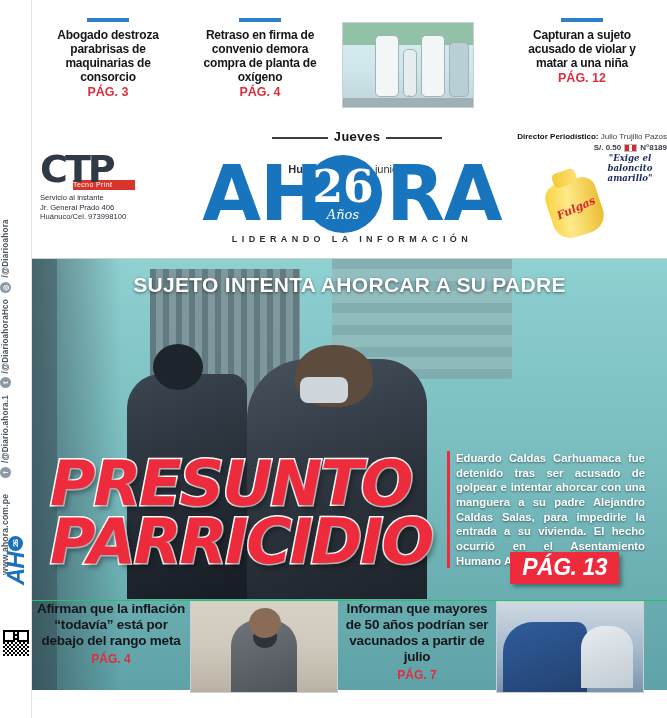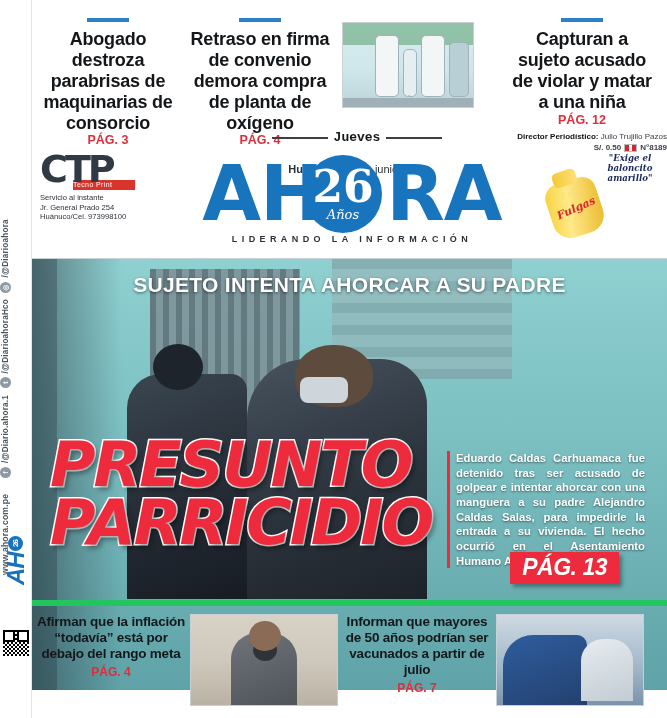--- a/index.html
+++ b/index.html
@@ -93,21 +93,21 @@
   }
   .teaser {
     padding: 0 6px;
     text-align: center;
   }
   .teaser .rule {
     width: 42px; height: 4px; background: #2d82c7;
     margin: 0 auto 7px auto;
   }
   .teaser h3 {
-    font-size: 18px;
+    font-size: 12px;
     line-height: 1.16;
     font-weight: bold;
     color: #14171a;
     letter-spacing: -.2px;
   }
   .teaser .pag {
     font-size: 12.5px; font-weight: bold;
     color: #e02d3c;
   }
   .t1 { width: 152px; }
@@ -310,21 +310,21 @@
   }
 
   .kicker {
     position: absolute; left: 0; top: 14px; width: 100%;
     text-align: center;
     font-size: 21px; font-weight: bold; color: #fff;
     letter-spacing: .3px;
     text-shadow: 0 1px 3px rgba(0,0,0,.55);
   }
   .bigtitle {
-    position: absolute; left: 18px; top: 177px;
+    position: absolute; left: 18px; top: 196px;
     width: 420px;
     font-family: "DejaVu Sans", sans-serif;
     font-size: 62px; line-height: .93;
     font-weight: bold; font-style: italic;
     color: #ee2b3c;
     letter-spacing: -2px;
     -webkit-text-stroke: 3px #ffffff;
     paint-order: stroke fill;
     text-shadow: 3px 4px 5px rgba(0,0,0,.35);
   }
@@ -345,22 +345,21 @@
     padding: 2px 12px 3px 12px;
     letter-spacing: -.5px;
     box-shadow: 3px 3px 4px rgba(0,0,0,.35);
   }
 
   
   .bottom {
     position: absolute; left: 32px; top: 600px;
     width: 635px; height: 118px;
     display: flex; align-items: flex-start;
-    border-top: 6px solid #22c55e;
-    padding-top: 8px;
+    border-top: 1px solid #22c55e;
   }
   .b-txt { width: 158px; text-align: center; padding: 0 4px; }
   .b-txt h3 {
     font-size: 13.5px; line-height: 1.18; font-weight: bold; color: #14171a;
     letter-spacing: -.2px;
   }
   .b-txt .pag { font-size: 12px; font-weight: bold; color: #e02d3c; margin-top: 3px; }
   .b-photo { width: 148px; height: 92px; border: 1px solid #c8d0d6; position: relative; overflow: hidden; }
   .ph-man {
     background: linear-gradient(180deg,#d8d2c6 0%,#cfc9bd 50%,#b9b2a4 100%);
@@ -460,21 +459,21 @@
         <span>S/. 0.50</span>
         <span class="flag"></span>
         <span>N°8189</span>
       </div>
     </div>
 
     <div class="ctp">
       <div class="word">CTP</div>
       <div class="redbar">Tecno Print</div>
       <div class="line">Servicio al instante</div>
-      <div class="line">Jr. General Prado 254</div>
+      <div class="line">Jr. General Prado 406</div>
       <div class="line">Huánuco/Cel. 973998100</div>
     </div>
 
     <div class="ahora">
       <div class="word">
         <span>AH</span><span style="opacity:0">O</span><span>RA</span>
       </div>
       <div class="badge">
         <div class="num">26</div>
         <div class="anos">Años</div>

